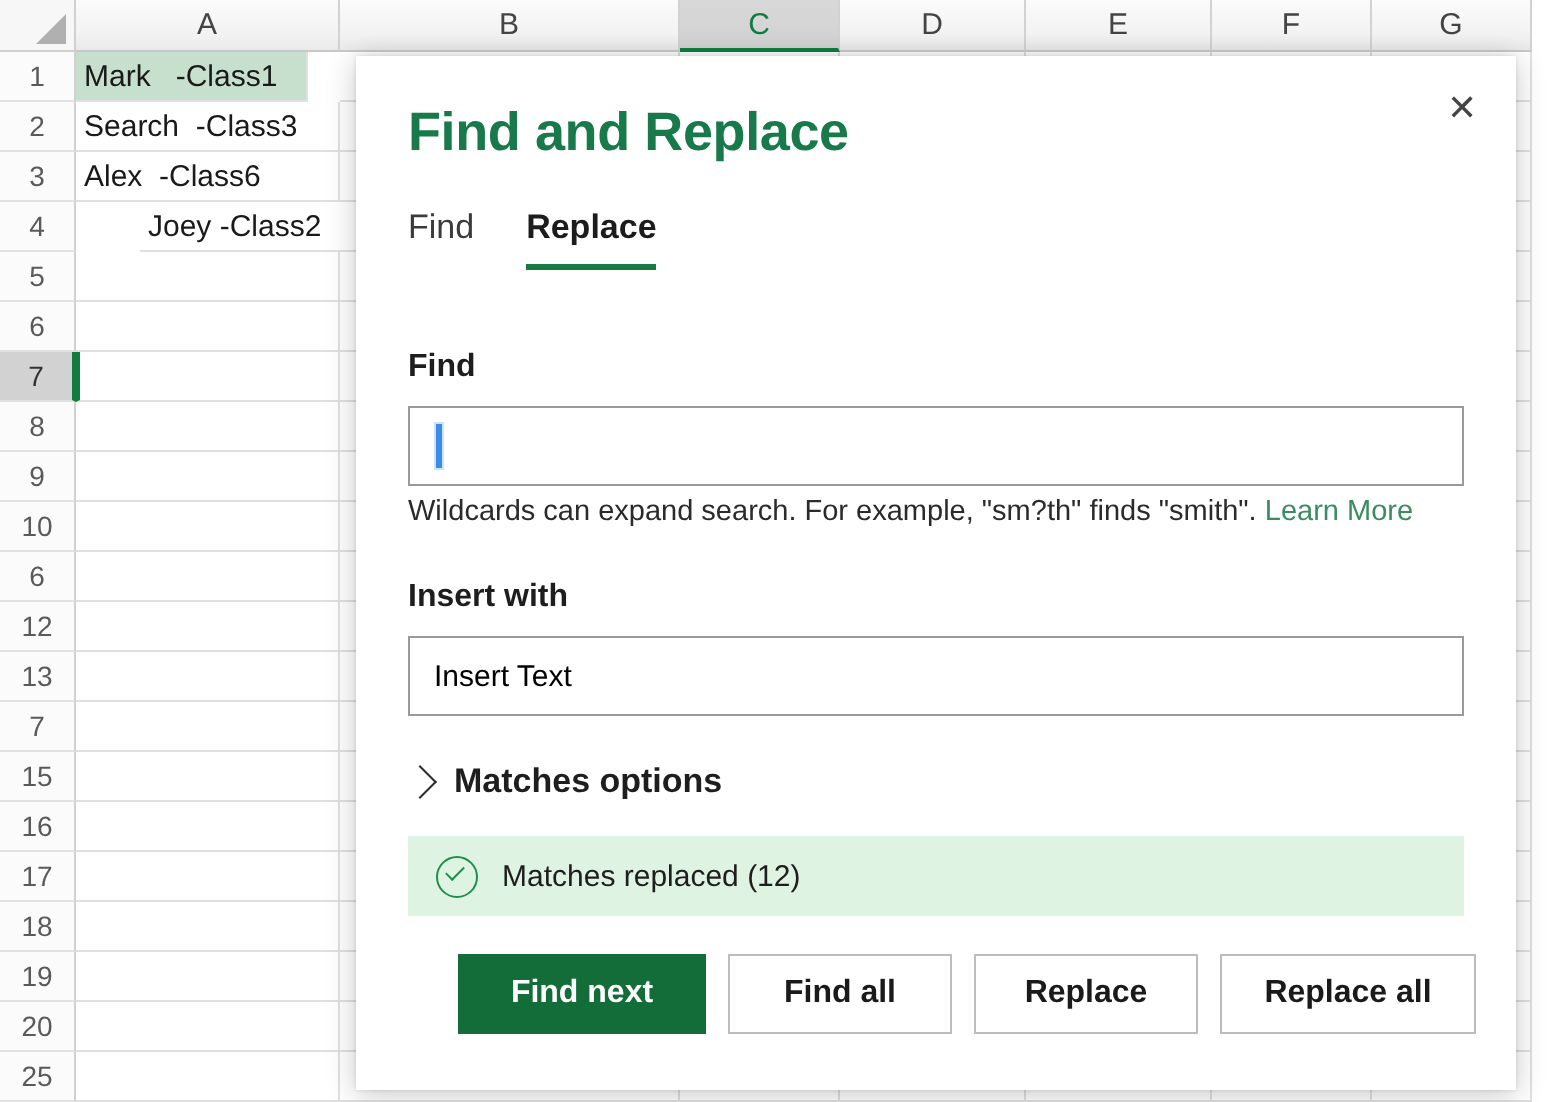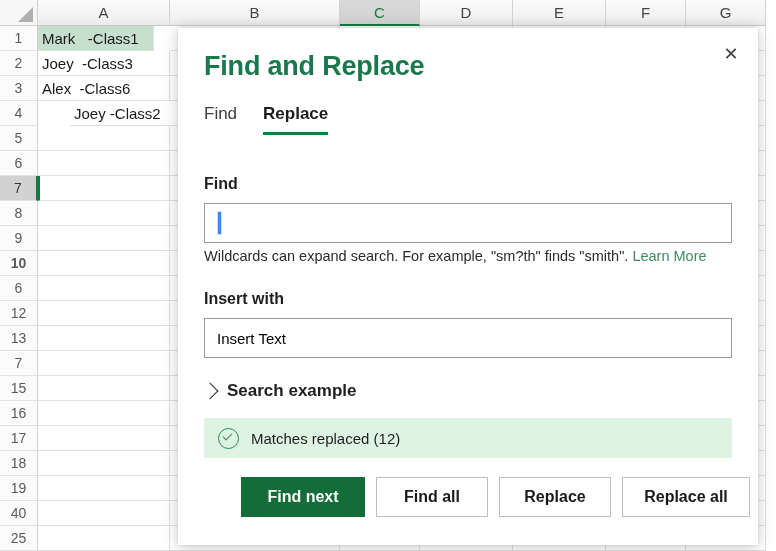--- a/index.html
+++ b/index.html
@@ -293,21 +293,20 @@
     font-size: 15px;
     color: #1e1e1e;
   }
 
   .buttons {
     position: absolute;
     left: 51px;
     top: 449px;
     display: flex;
     gap: 11px;
-    margin-left: 12px;
   }
   .btn {
     height: 40px;
     box-sizing: border-box;
     border: 1px solid #bdbdbd;
     background: #ffffff;
     color: #1a1a1a;
     font-size: 16px;
     font-weight: bold;
     display: flex;
@@ -349,43 +348,43 @@
   <div class="row-header-col" id="row-headers">
       <div class="row-header" style="top: 0px;">1</div>
       <div class="row-header" style="top: 25px;">2</div>
       <div class="row-header" style="top: 50px;">3</div>
       <div class="row-header" style="top: 75px;">4</div>
       <div class="row-header" style="top: 100px;">5</div>
       <div class="row-header" style="top: 125px;">6</div>
       <div class="row-header selected" style="top: 150px;">7</div>
       <div class="row-header" style="top: 175px;">8</div>
       <div class="row-header" style="top: 200px;">9</div>
-      <div class="row-header" style="top: 225px; font-weight: bold;">10</div>
+      <div class="row-header" style="top: 225px;">10</div>
       <div class="row-header" style="top: 250px;">6</div>
       <div class="row-header" style="top: 275px;">12</div>
       <div class="row-header" style="top: 300px;">13</div>
       <div class="row-header" style="top: 325px;">7</div>
       <div class="row-header" style="top: 350px;">15</div>
       <div class="row-header" style="top: 375px;">16</div>
       <div class="row-header" style="top: 400px;">17</div>
       <div class="row-header" style="top: 425px;">18</div>
       <div class="row-header" style="top: 450px;">19</div>
-      <div class="row-header" style="top: 475px;">40</div>
+      <div class="row-header" style="top: 475px;">20</div>
       <div class="row-header" style="top: 500px;">25</div>
     </div>
 
   <div class="grid-cells" id="grid-cells">
       <div class="cell match" style="left: 0px; width: 116px; top: 0px;">Mark   -Class1</div>
       <div class="cell" style="left: 132px; width: 170px; top: 0px;"></div>
       <div class="cell" style="left: 302px; width: 80px; top: 0px;"></div>
       <div class="cell" style="left: 382px; width: 93px; top: 0px;"></div>
       <div class="cell" style="left: 475px; width: 93px; top: 0px;"></div>
       <div class="cell" style="left: 568px; width: 80px; top: 0px;"></div>
       <div class="cell" style="left: 648px; width: 80px; top: 0px;"></div>
-      <div class="cell" style="left: 0px; width: 132px; top: 25px;">Joey  -Class3</div>
+      <div class="cell" style="left: 0px; width: 132px; top: 25px;">Search  -Class3</div>
       <div class="cell" style="left: 132px; width: 170px; top: 25px;"></div>
       <div class="cell" style="left: 302px; width: 80px; top: 25px;"></div>
       <div class="cell" style="left: 382px; width: 93px; top: 25px;"></div>
       <div class="cell" style="left: 475px; width: 93px; top: 25px;"></div>
       <div class="cell" style="left: 568px; width: 80px; top: 25px;"></div>
       <div class="cell" style="left: 648px; width: 80px; top: 25px;"></div>
       <div class="cell" style="left: 0px; width: 132px; top: 50px;">Alex  -Class6</div>
       <div class="cell" style="left: 132px; width: 170px; top: 50px;"></div>
       <div class="cell" style="left: 302px; width: 80px; top: 50px;"></div>
       <div class="cell" style="left: 382px; width: 93px; top: 50px;"></div>
@@ -543,21 +542,21 @@
   </div>
 
   <div class="field-label label-rep">Insert with</div>
 
   <div class="textbox box-rep">
     <span class="placeholder">Insert Text</span>
   </div>
 
   <div class="search-options">
     <span class="chev"></span>
-    <span class="so-label">Search example</span>
+    <span class="so-label">Matches options</span>
   </div>
 
   <div class="status-bar">
     <span class="check-icon"></span>
     <span class="status-text">Matches replaced (12)</span>
   </div>
 
   <div class="buttons" id="dlg-buttons">
       <div class="btn btn-find-next primary">Find next</div>
       <div class="btn btn-find-all">Find all</div>

